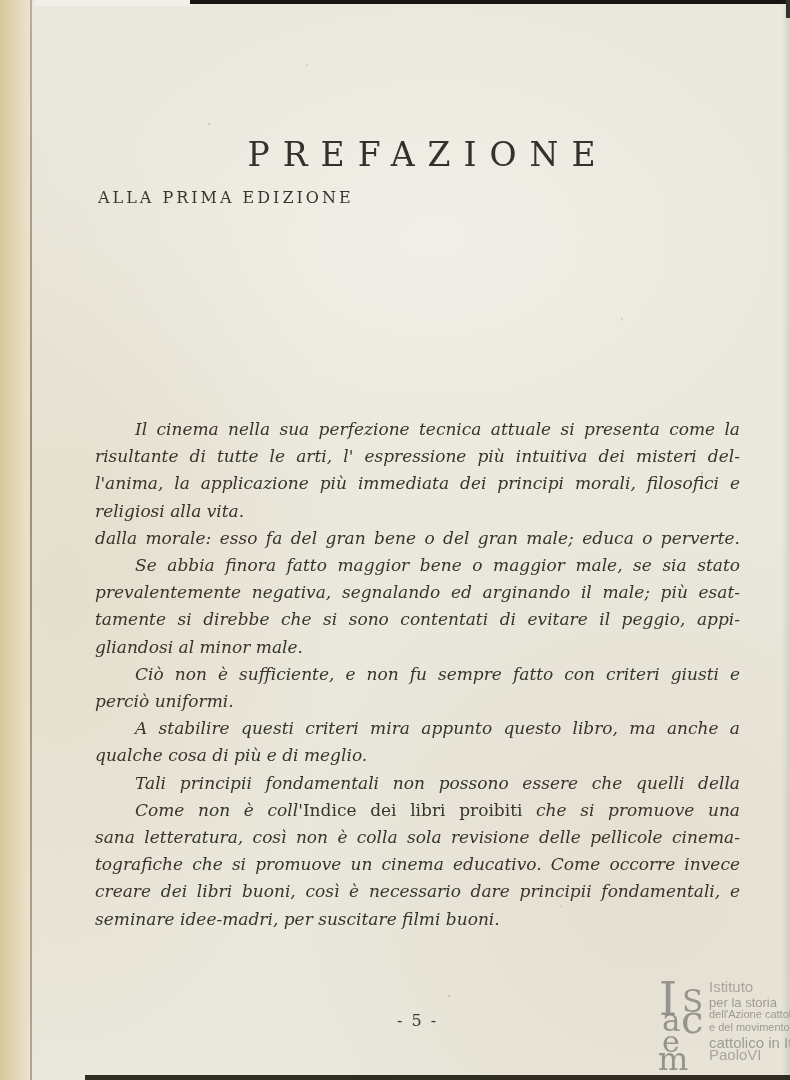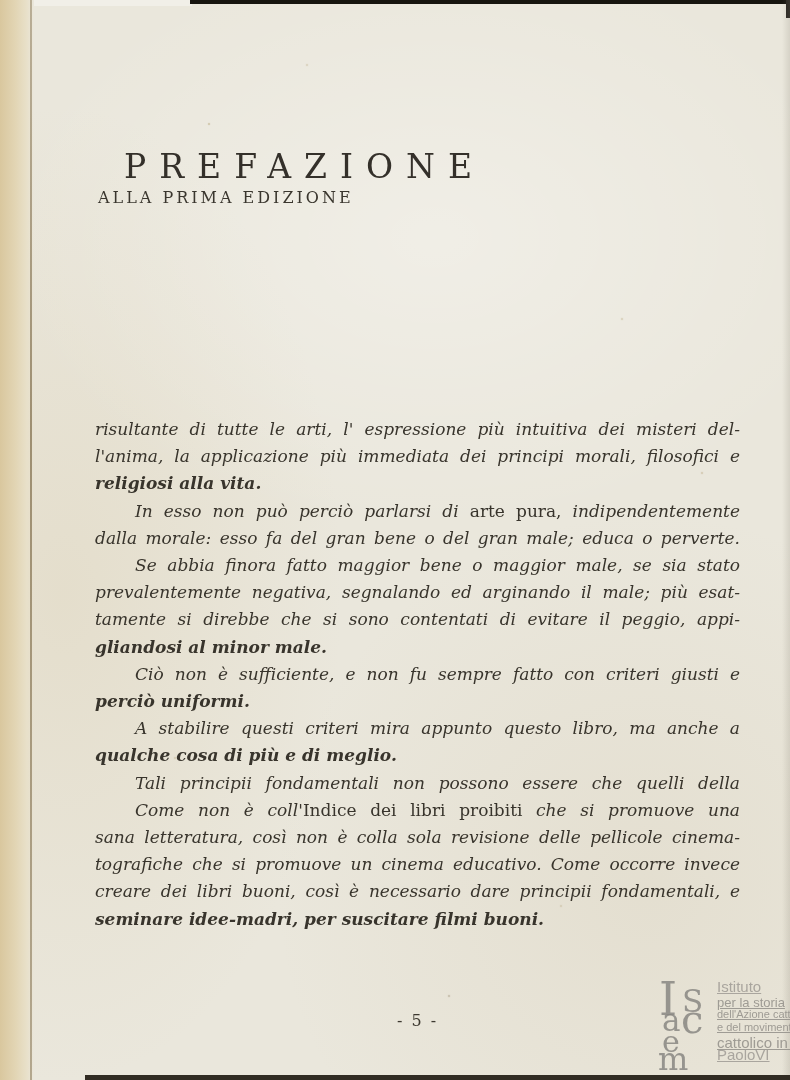--- a/index.html
+++ b/index.html
@@ -57,22 +57,22 @@
       621px 318px 1px 0 rgba(170,148,95,0.40),
       701px 472px 1px 0 rgba(170,148,95,0.45),
       174px 757px 1px 0 rgba(170,148,95,0.40),
       560px 905px 1px 0 rgba(170,148,95,0.35),
       306px  64px 1px 0 rgba(170,148,95,0.35),
       448px 995px 1px 0 rgba(120,105,70,0.40);
   }
 
   
   .title {
-    position: absolute; left: 95px; top: 131px; width: 645px; margin: 16px;
-    text-align: left;
+    position: absolute; left: 95px; top: 131px; width: 645px; margin: 4px;
+    text-align: center;
     font-size: 33px; font-weight: normal;
     letter-spacing: 13px; padding-left: 13px; box-sizing: border-box;
     color: #34302a;
   }
   .subtitle {
     position: absolute; left: 95px; top: 188px; width: 645px; margin: 0;
     text-align: left;
     font-size: 16px; font-weight: normal;
     letter-spacing: 3px; padding-left: 3px; box-sizing: border-box;
     color: #3a362e;
@@ -80,21 +80,21 @@
 
   
   .text-block {
     position: absolute; left: 95px; top: 416px; width: 645px;
     font-style: italic; font-size: 17px; line-height: 27.2px;
     color: #38342c;
   }
   .para { margin: 0; }
   .line { text-align: justify; text-align-last: justify; }
   .line.first { text-indent: 40px; }
-  .line.last { text-align: left; text-align-last: left; font-weight: bold; }
+  .line.last { text-align: left; text-align-last: left; }
   .roman { font-style: normal; }
 
   .page-number {
     position: absolute; left: 95px; top: 1011px; width: 645px;
     text-align: center; font-size: 16px; color: #3d3930;
     letter-spacing: 2px;
   }
 
   
   .watermark { position: absolute; left: 655px; top: 975px; width: 135px; height: 105px; opacity: 0.92; }
@@ -106,21 +106,21 @@
   .wm-l1 { left: 27px; top: 11px; font-size: 31px; }
   .wm-l2 { left: 7px;  top: 30px; font-size: 31px; }
   .wm-l3 { left: 26px; top: 24px; font-size: 40px; }
   .wm-l4 { left: 7px;  top: 52px; font-size: 30px; }
   .wm-l5 { left: 3px;  top: 68px; font-size: 32px; }
   .wm-text {
     position: absolute; left: 54px; top: 0; width: 81px;
     font-family: "Liberation Sans", sans-serif;
     color: rgba(148,144,138,0.95);
   }
-  .wm-line { position: absolute; left: 8px; white-space: nowrap; text-decoration: underline; }
+  .wm-line { position: absolute; left: 0; white-space: nowrap; }
   .wm-t0 { top: 3px;  font-size: 15px; color: rgba(160,156,150,0.95); }
   .wm-t1 { top: 20px; font-size: 13px; }
   .wm-t2 { top: 33px; font-size: 11px; }
   .wm-t3 { top: 46px; font-size: 11px; }
   .wm-t4 { top: 59px; font-size: 15px; }
   .wm-t5 { top: 71px; font-size: 15px; color: rgba(160,156,150,0.95); }
 </style>
 </head>
 <body>
 
@@ -133,26 +133,26 @@
   <div class="corner-sliver"></div>
   <div class="edge-right"></div>
   <div class="edge-bottom"></div>
   <div class="specks"></div>
 
   <h1 class="title">PREFAZIONE</h1>
   <h2 class="subtitle">ALLA PRIMA EDIZIONE</h2>
 
   <div class="text-block">
       <div class="para">
+        <div class="line first"><span class="italic">Il cinema nella sua perfezione tecnica attuale si presenta come la</span></div>
         <div class="line"><span class="italic">risultante di tutte le arti, l' espressione più intuitiva dei misteri del-</span></div>
         <div class="line"><span class="italic">l'anima, la applicazione più immediata dei principi morali, filosofici e</span></div>
         <div class="line last"><span class="italic">religiosi alla vita.</span></div>
       </div>
       <div class="para">
-        <div class="line first"><span class="italic">In esso non può perciò parlarsi di </span><span class="roman">arte pura, </span><span class="italic">indipendentemente</span></div>
         <div class="line"><span class="italic">dalla morale: esso fa del gran bene o del gran male; educa o perverte.</span></div>
       </div>
       <div class="para">
         <div class="line first"><span class="italic">Se abbia finora fatto maggior bene o maggior male, se sia stato</span></div>
       </div>
       <div class="para">
         <div class="line"><span class="italic">prevalentemente negativa, segnalando ed arginando il male; più esat-</span></div>
         <div class="line"><span class="italic">tamente si direbbe che si sono contentati di evitare il peggio, appi-</span></div>
         <div class="line last"><span class="italic">gliandosi al minor male.</span></div>
       </div>

